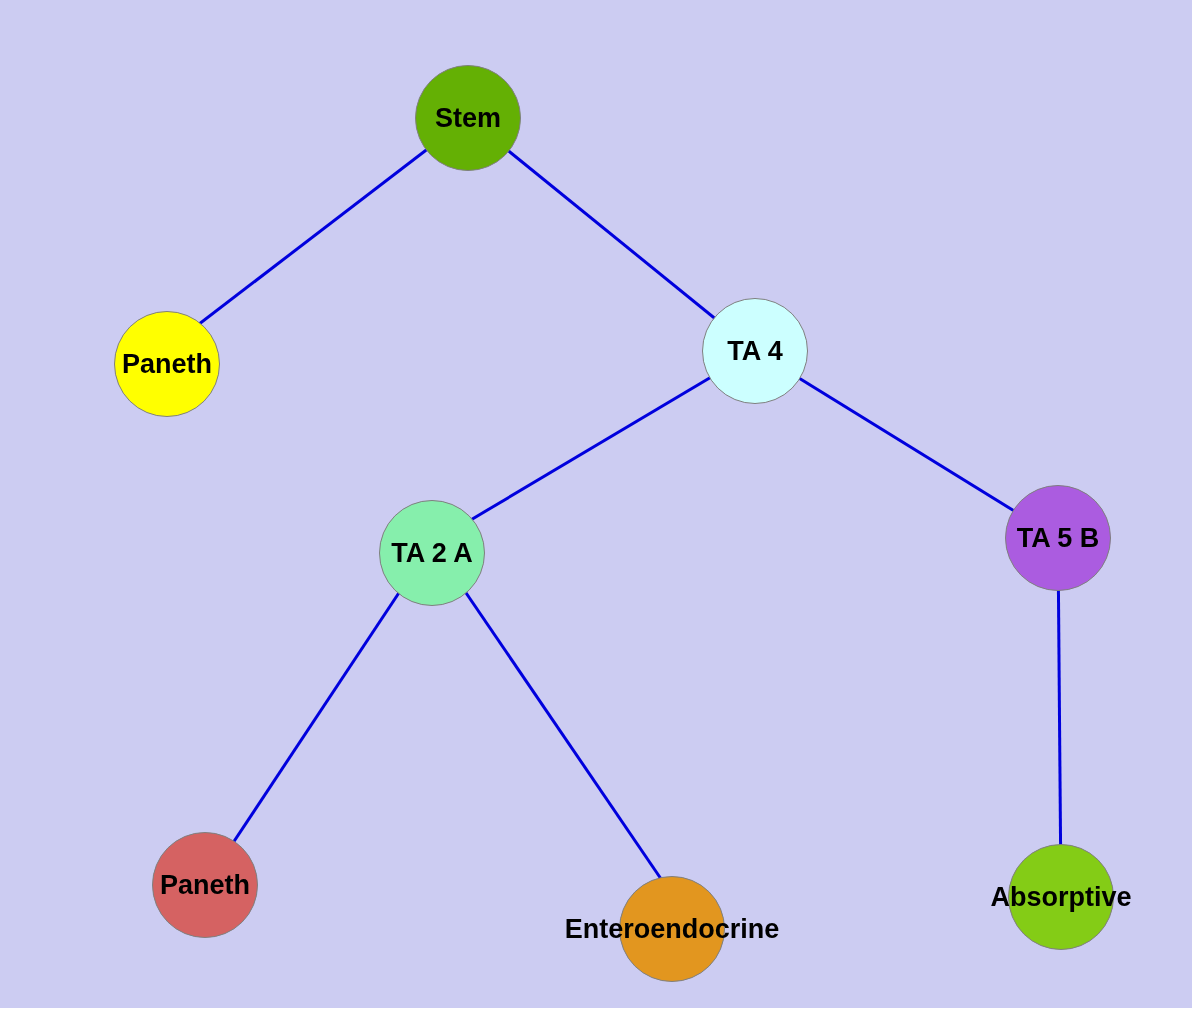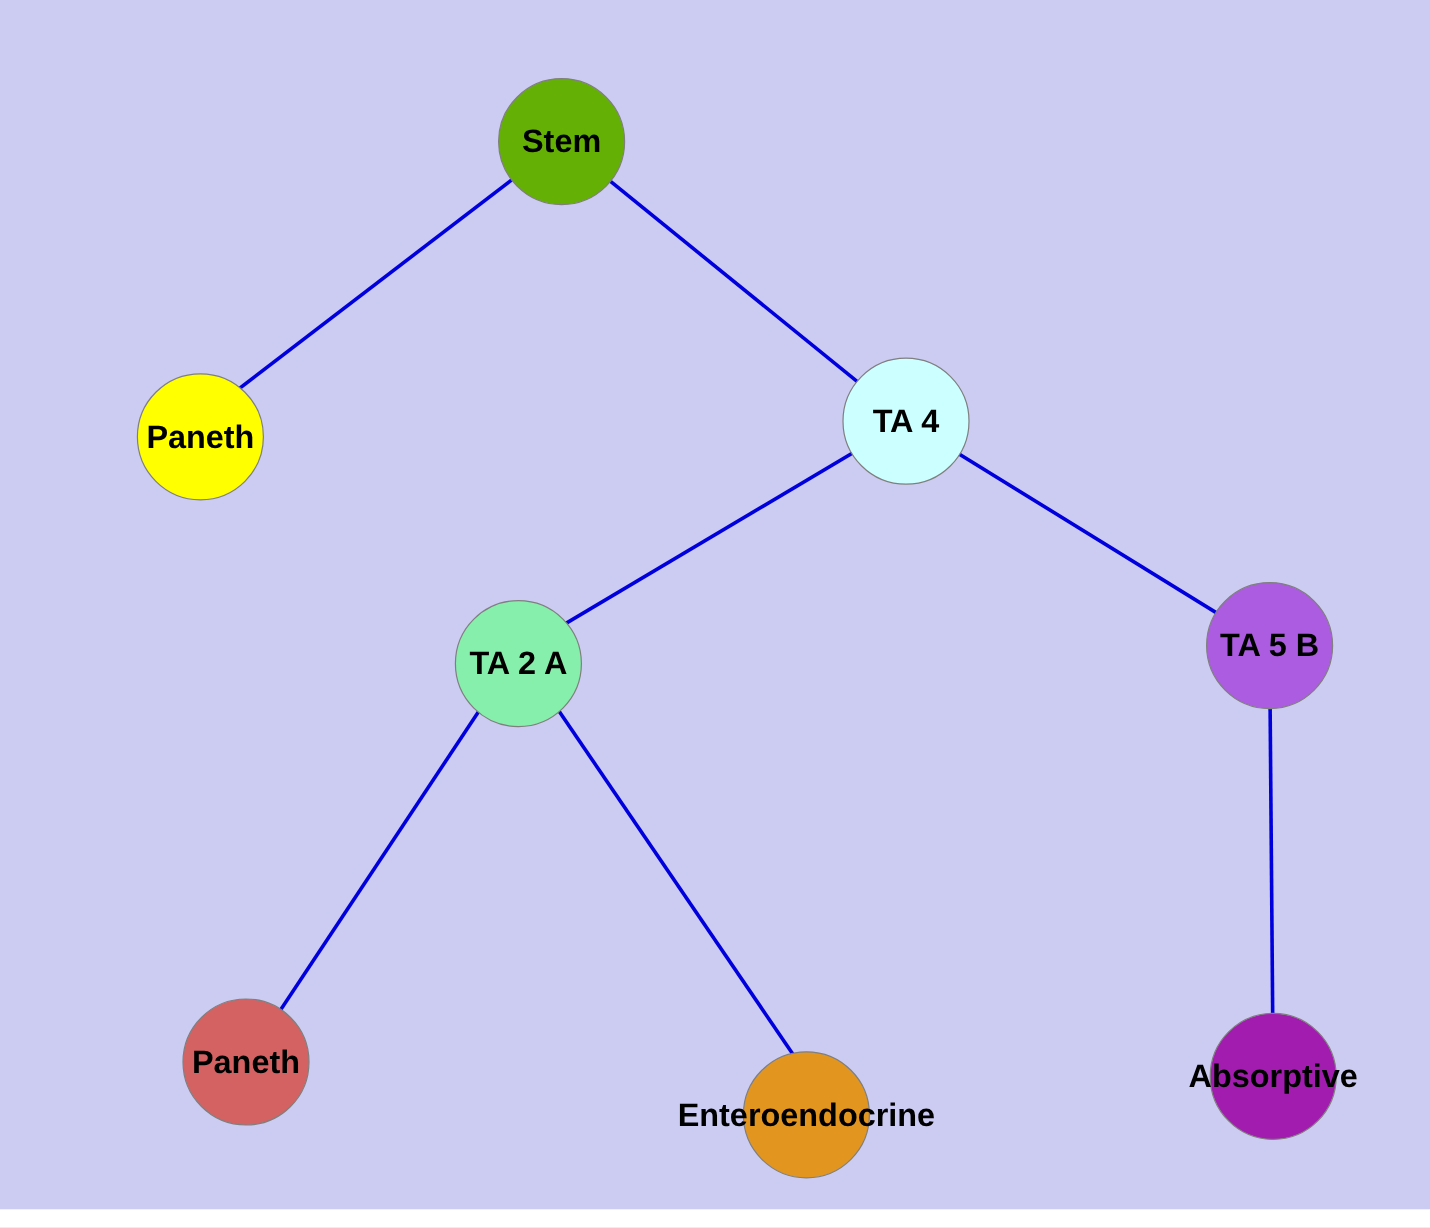--- a/index.html
+++ b/index.html
@@ -64,17 +64,17 @@
       </div>
       <div class="node" style="left: 1005px; top: 485px; width: 106px; height: 106px; background: rgb(171, 92, 224); border: 1.5px solid rgb(127, 127, 127);">
         <span class="node-label" style="color: rgb(0, 0, 0);">TA 5 B</span>
       </div>
       <div class="node" style="left: 152px; top: 832px; width: 106px; height: 106px; background: rgb(213, 98, 98); border: 1.5px solid rgb(127, 127, 127);">
         <span class="node-label" style="color: rgb(0, 0, 0);">Paneth</span>
       </div>
       <div class="node" style="left: 619px; top: 876px; width: 106px; height: 106px; background: rgb(226, 150, 31); border: 1.5px solid rgb(127, 127, 127);">
         <span class="node-label" style="color: rgb(0, 0, 0);">Enteroendocrine</span>
       </div>
-      <div class="node" style="left: 1008px; top: 844px; width: 106px; height: 106px; background: #a21caf; border: 1.5px solid rgb(127, 127, 127);">
+      <div class="node" style="left: 1008px; top: 844px; width: 106px; height: 106px; background: #84cc16; border: 1.5px solid rgb(127, 127, 127);">
         <span class="node-label" style="color: rgb(0, 0, 0);">Absorptive</span>
       </div>
     </div>
 </div>
 
 </body></html>

